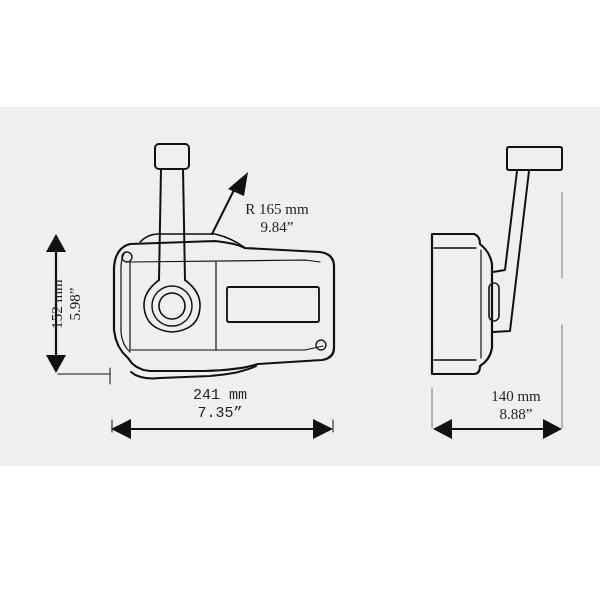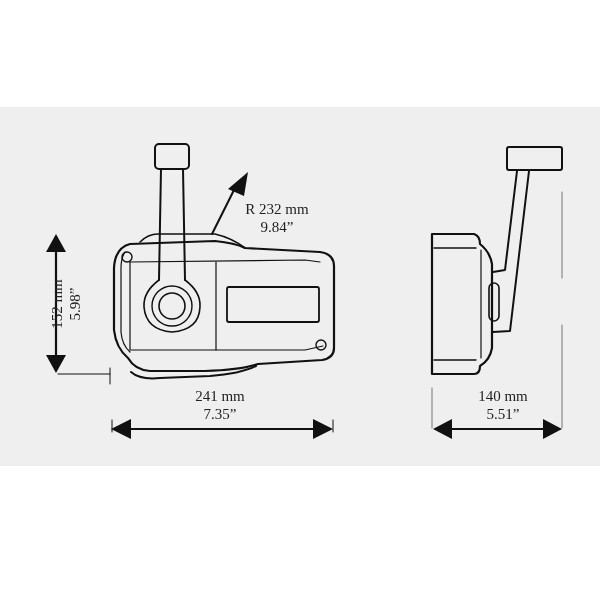--- a/index.html
+++ b/index.html
@@ -76,30 +76,30 @@
 
     <g>
       <line x1="446" y1="429" x2="548" y2="429" stroke-width="2.2"></line>
       <polygon points="433,429 452,419 452,439" fill="#111" stroke="none"></polygon>
       <polygon points="562,429 543,419 543,439" fill="#111" stroke="none"></polygon>
     </g>
   </g>
 </svg>
 
 <div class="lbl" style="left:237px; top:200px; width:80px;">
-  <div>R 232 mm</div>
+  <div>R 165 mm</div>
   <div>9.84”</div>
 </div>
 
 <div class="lbl vert" style="left:28px; top:284px; width:80px; height:40px;">
   <div>152 mm</div>
   <div>5.98”</div>
 </div>
 
-<div class="lbl" style="left:180px; top:387px; width:80px;">
+<div class="lbl" style="left:180px; top:387px; width:80px;font-family:Liberation Mono, monospace;">
   <div>241 mm</div>
   <div>7.35”</div>
 </div>
 
-<div class="lbl" style="left:463px; top:387px; width:80px;">
+<div class="lbl" style="left:476px; top:387px; width:80px;">
   <div>140 mm</div>
-  <div>5.51”</div>
+  <div>8.88”</div>
 </div>
 
 </body></html>

